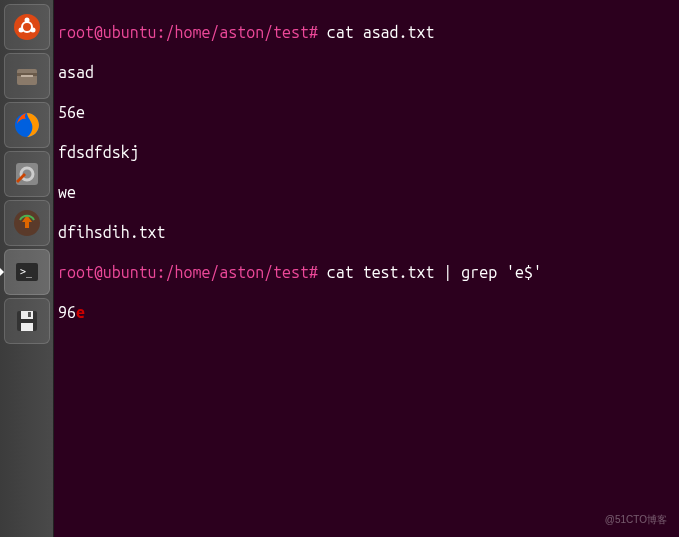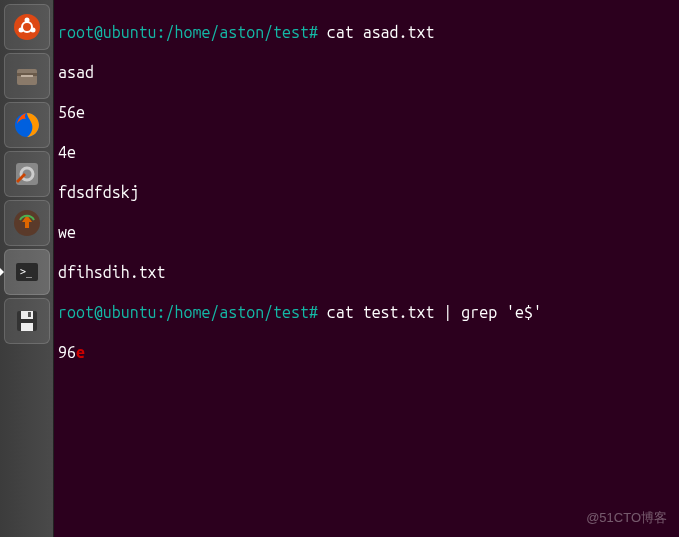--- a/index.html
+++ b/index.html
@@ -50,29 +50,29 @@
     }
     .terminal {
       flex: 1;
       background: #2c001e;
       color: #ffffff;
       padding: 2px 4px;
       line-height: 1.25;
       white-space: pre;
       overflow: hidden;
     }
-    .prompt { color: #14b8a6; }
+    .prompt { color: #ec4899; }
     .hl { color: #cc0000; font-weight: bold; }
     .watermark {
       position: absolute;
       bottom: 10px;
       right: 12px;
       color: rgba(255,255,255,0.35);
       font-family: sans-serif;
-      font-size: 13px;
+      font-size: 10px;
     }
     .line { display: block; }
   </style>
 </head>
 <body>
 
 <div class="launcher">
   <div class="launcher-item">
     <svg width="30" height="30" viewBox="0 0 30 30">
         <circle cx="15" cy="15" r="13" fill="#dd4814"></circle>
@@ -123,21 +123,20 @@
         <rect x="9" y="17" width="12" height="8" fill="#eee"></rect>
         <rect x="16" y="6" width="3" height="5" fill="#555"></rect>
       </svg>
   </div>
 </div>
 
 <div class="terminal">
 <span class="line"><span class="prompt"><span>root</span>@<span>ubuntu</span>:<span>/home/aston/test</span><span>#</span></span> <span>cat asad.txt</span></span>
 <span class="line">asad</span>
 <span class="line">56e</span>
-<span class="line">4e</span>
 <span class="line">fdsdfdskj</span>
 <span class="line">we</span>
 <span class="line">dfihsdih.txt</span>
 <span class="line"><span class="prompt"><span>root</span>@<span>ubuntu</span>:<span>/home/aston/test</span><span>#</span></span> <span>cat test.txt | grep 'e$'</span></span>
 <span class="line"><span>96</span><span class="hl">e</span></span>
 
 
 
 
 

